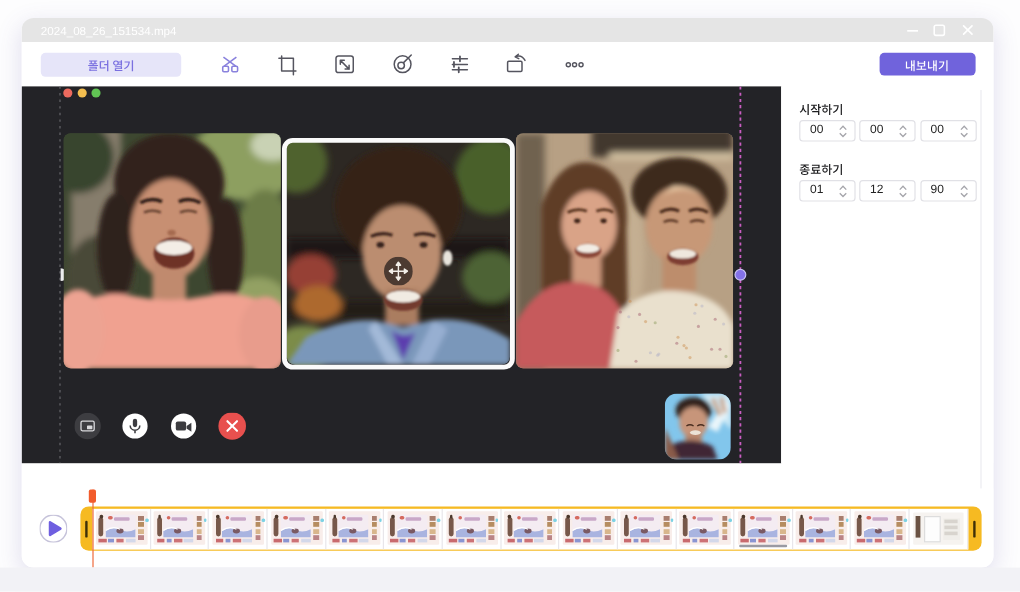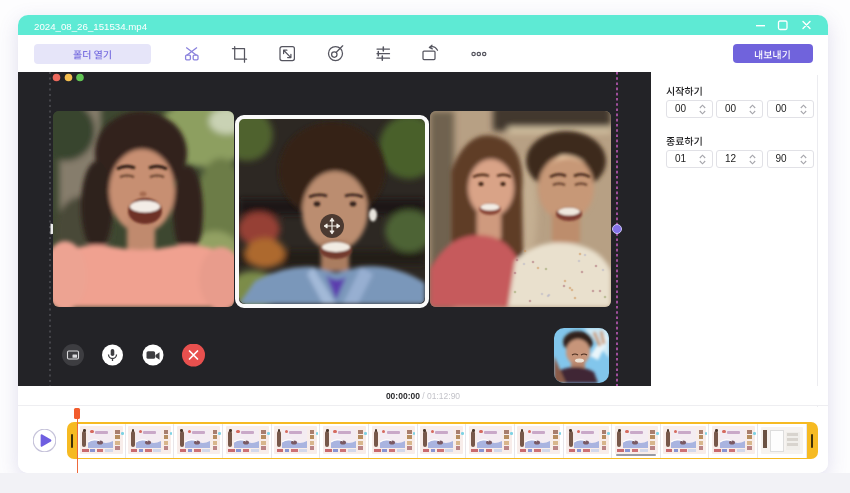--- a/index.html
+++ b/index.html
@@ -1,18 +1,18 @@
 <!DOCTYPE html>
 <html><head><meta charset="utf-8">
 <style>
 *{margin:0;padding:0;box-sizing:border-box}
 html,body{width:850px;height:493px;overflow:hidden;background:#fdfdfe;font-family:"Liberation Sans",sans-serif}
 .abs{position:absolute}
 #win{position:absolute;left:18px;top:15px;width:810px;height:458px;background:#fff;border-radius:10px;box-shadow:0 6px 20px rgba(90,80,160,.18);overflow:hidden}
-#titlebar{position:absolute;left:0;top:0;width:100%;height:20px;background:#5eead4}
+#titlebar{position:absolute;left:0;top:0;width:100%;height:20px;background:#e5e5e5}
 #toolbar{position:absolute;left:0;top:20px;width:100%;height:37px;background:#fff}
 #preview{position:absolute;left:0;top:57px;width:633px;height:314px;background:#232327}
 #rpanel{position:absolute;left:633px;top:57px;width:177px;height:314px;background:#fff}
 #tcbar{position:absolute;left:0;top:371px;width:100%;height:20px;background:#fff;border-bottom:1px solid #eeeef1}
 #timeline{position:absolute;left:0;top:392px;width:100%;height:66px;background:#fff}
 .tin{position:absolute;width:47px;height:18px;border:1px solid #e1e1e6;border-radius:3px;background:#fff;font-size:10px;color:#222;line-height:16px;padding-left:8px}
 .spin{position:absolute;right:6px;top:3px;width:7px;height:11px}
 </style></head>
 <body>
 
@@ -315,25 +315,20 @@
           <path d="M0.8 4 L3.5 1.2 L6.2 4 M0.8 7 L3.5 9.8 L6.2 7" stroke="#a5a5ab" stroke-width="1.1" fill="none"></path>
         </svg></div>
     <div class="tin" style="left:65px;top:78px">12<svg class="spin" viewBox="0 0 7 11">
           <path d="M0.8 4 L3.5 1.2 L6.2 4 M0.8 7 L3.5 9.8 L6.2 7" stroke="#a5a5ab" stroke-width="1.1" fill="none"></path>
         </svg></div>
     <div class="tin" style="left:115.5px;top:78px">90<svg class="spin" viewBox="0 0 7 11">
           <path d="M0.8 4 L3.5 1.2 L6.2 4 M0.8 7 L3.5 9.8 L6.2 7" stroke="#a5a5ab" stroke-width="1.1" fill="none"></path>
         </svg></div>
   </div>
 
-  <div id="tcbar">
-    <div class="abs" style="left:0;top:5px;width:100%;text-align:center;font-size:8.5px">
-      <span style="color:#2b2b2e;font-weight:bold">00:00:00</span><span style="color:#c3c3c9"> / 01:12:90</span>
-    </div>
-  </div>
 
   <div id="timeline">
     <svg class="abs" style="left:15px;top:22px" width="23" height="23" viewBox="0 0 22 22">
       <circle cx="11" cy="11" r="10.8" fill="#fff" stroke="#c6c3da" stroke-width="1.2"></circle>
       <path d="M8.3 6 L16.6 11 L8.3 16 z" fill="#6f5fe0" stroke="#6f5fe0" stroke-width="2" stroke-linejoin="round"></path>
     </svg>
 
     <div class="abs" style="left:48.5px;top:14.5px;width:751px;height:37.5px;background:#f6ba22;border-radius:7px">
       <div class="abs" style="left:10.8px;top:2px;width:729.5px;height:34px;background:#fff;overflow:hidden">
         <div class="abs" style="left:0.0px;top:0;width:48.6px;height:34px">

